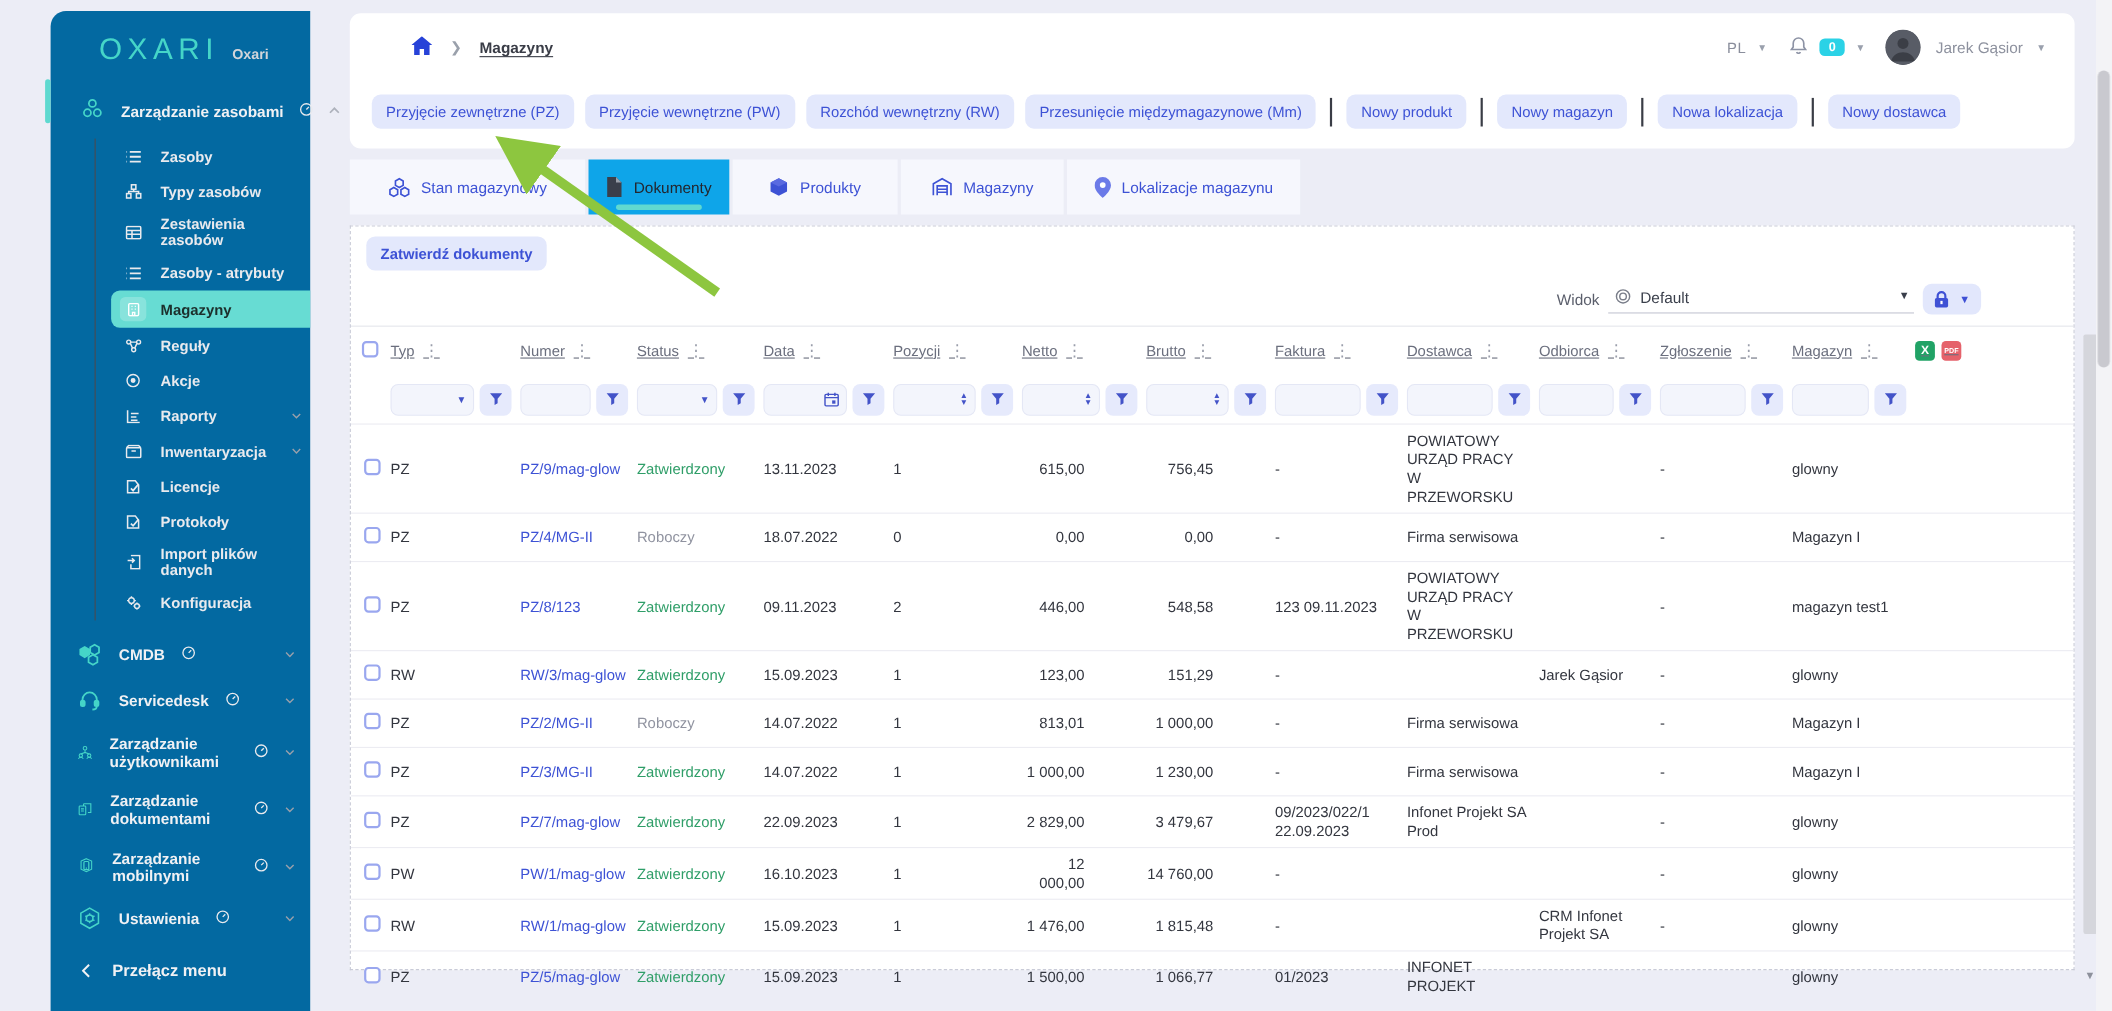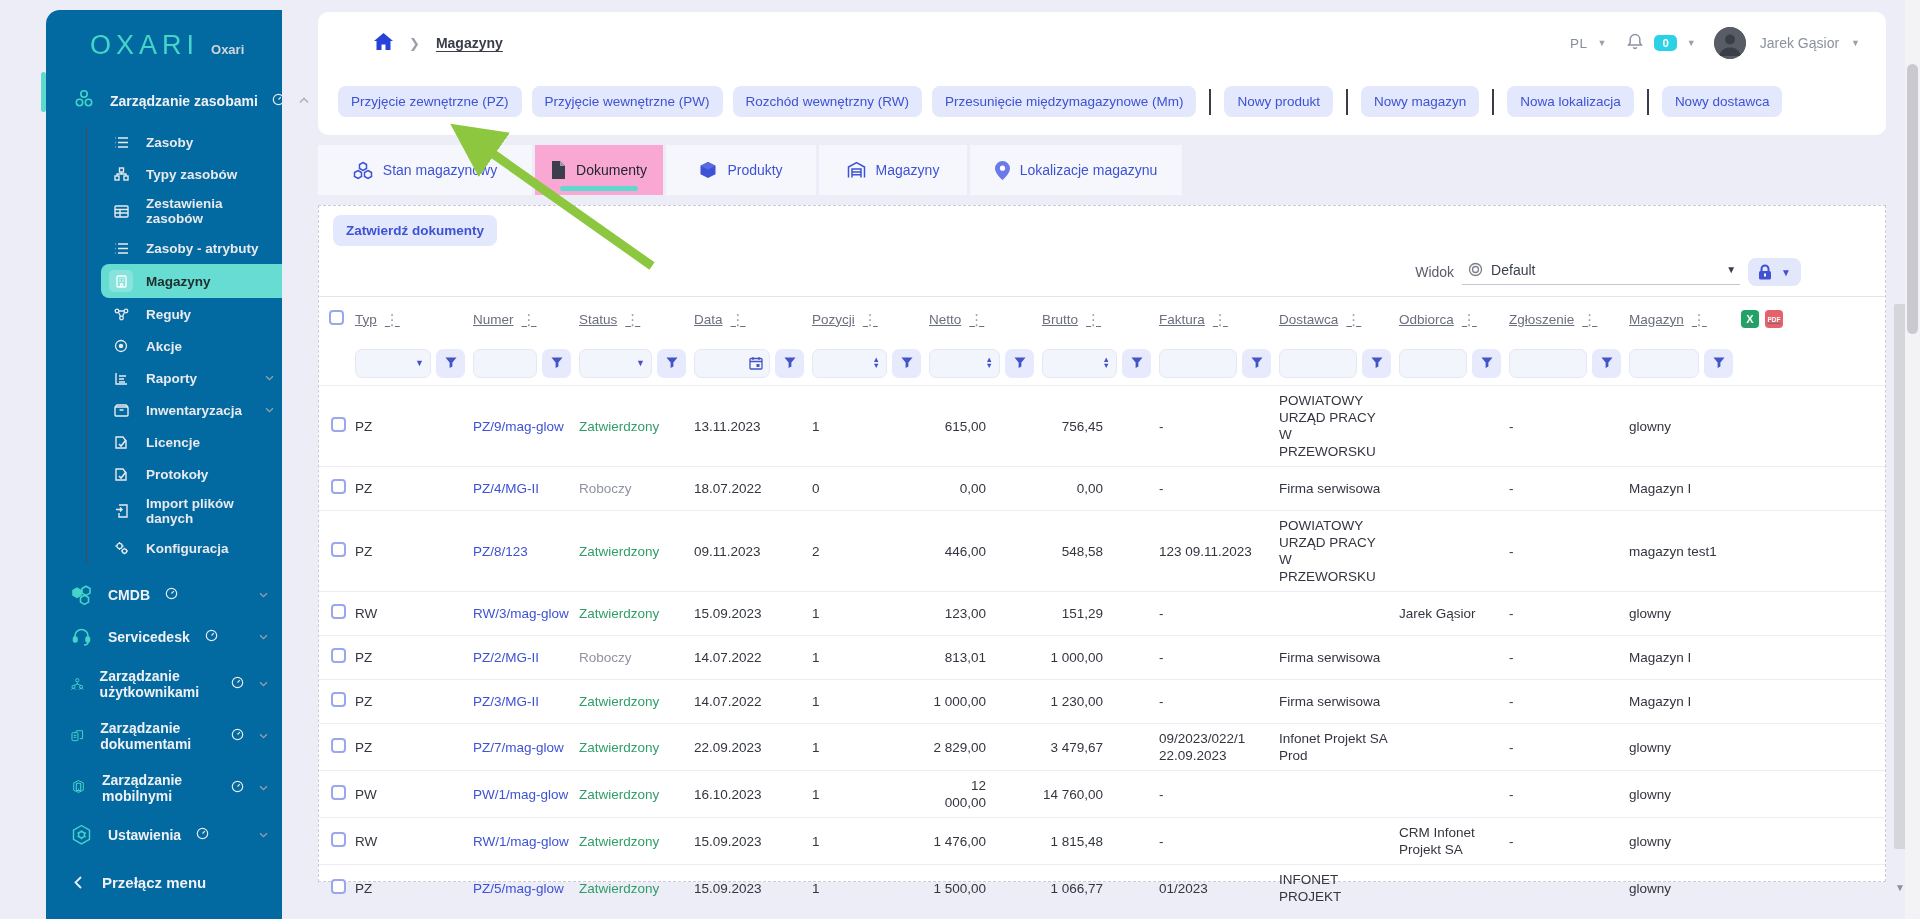--- a/index.html
+++ b/index.html
@@ -40,21 +40,21 @@
   .badge { background:#2bd2e6; color:#fff; font-size:11.5px; font-weight:700; border-radius:5px; padding:2px 8px; }
   .avatar { width:32px; height:32px; border-radius:50%; background:#585c66; overflow:hidden; margin-left:8px; }
   .uname { color:#8d919e; font-size:14px; margin:0 2px 0 4px; }
 
   .btns-row { display:flex; align-items:center; gap:10px; padding:12px 20px 0 20px; }
   .pill { background:#e3e8fc; color:#3d52d5; border:none; font-family:inherit; font-size:13.5px; padding:8px 13px; border-radius:8px; cursor:pointer; white-space:nowrap; }
   .vsep { width:2px; height:26px; background:#3a3d46; margin:0 3px; }
 
   .tabs { display:flex; gap:3px; margin-top:10px; height:50px; }
   .tab { display:flex; align-items:center; justify-content:center; gap:10px; background:#f6f7fd; color:#3d52d5; font-size:14px; font-weight:400; position:relative; cursor:pointer; }
-  .tab.active { background:#f9a8d4; color:#23262e;justify-content:center; }
+  .tab.active { background:#0ea5e9; color:#23262e;justify-content:center; }
   .tab.active .bar { position:absolute; bottom:4px; left:50%; transform:translateX(-50%); width:78px; height:5px; background:#5fd9d0; border-radius:3px; }
 
   .tablecard { margin-top:10px; background:#fff; border:1px dashed #c9cbd8; height:677px; position:relative; }
   .approve { margin:9px 0 2px 14px;font-weight:bold; }
   .view-row { display:flex; align-items:center; justify-content:flex-end; gap:8px; padding:10px 84px 10px 0; color:#5a5e6b; }
   .view-sel { display:flex; align-items:center; gap:8px; border-bottom:1px solid #c4c6d2; width:278px; padding:2px 4px 6px 6px; color:#3a3f4b; cursor:pointer; }
   .view-sel .cx { margin-left:auto; color:#3a3f4b; font-size:10px; }
   .lockbtn { display:flex; align-items:center; gap:9px; background:#e2e7fc; border-radius:8px; padding:6px 10px; cursor:pointer; }
   .lockbtn .cx { color:#3f51d5; font-size:10px; }
 

